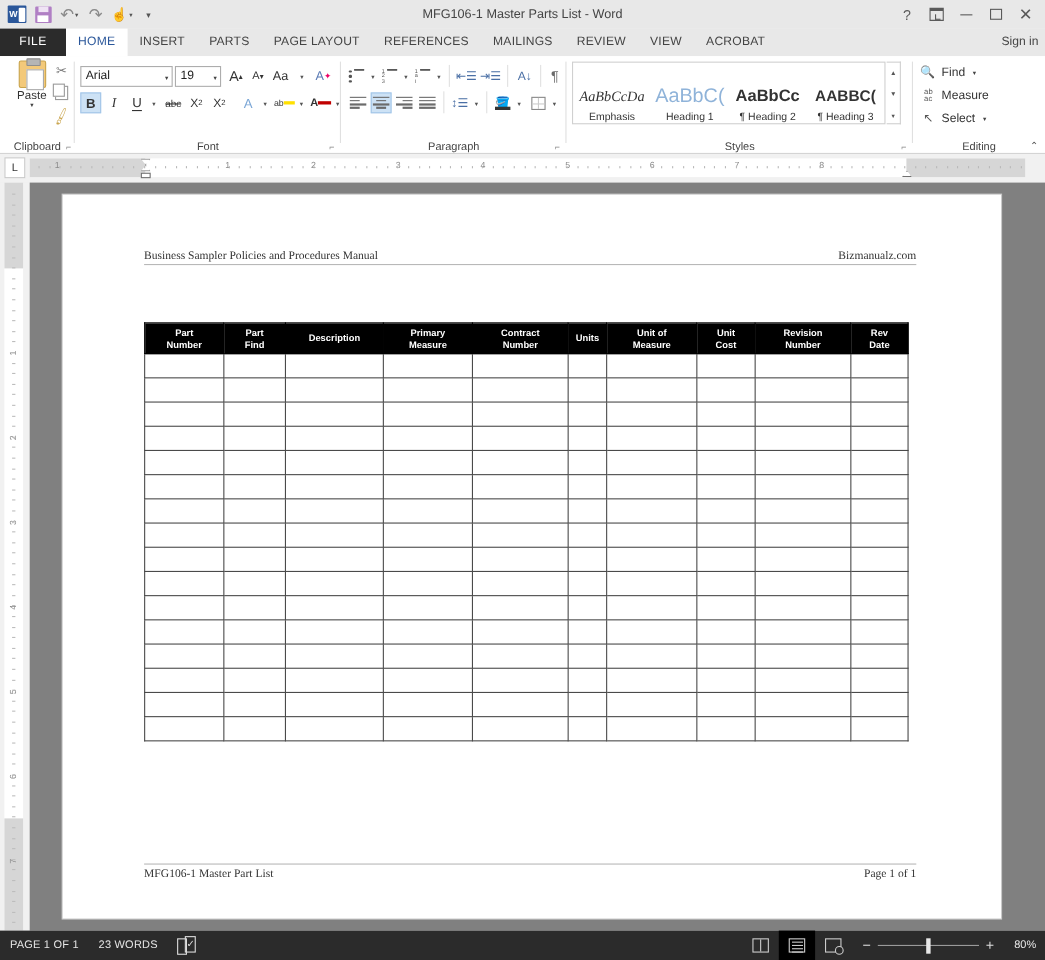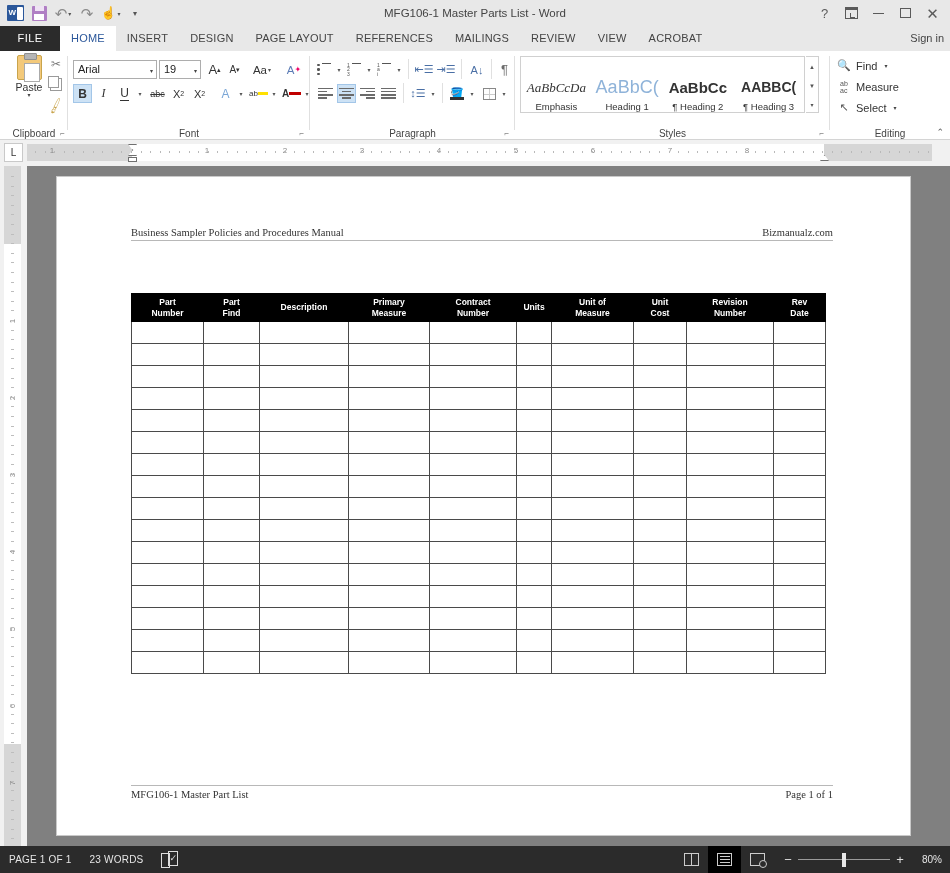--- a/index.html
+++ b/index.html
@@ -107,21 +107,21 @@
       border:1px solid #adadad; background:#fff; font-size:11px; color:#222;
       padding:2px 12px 0 4px; }
   .fontsize-box { position:absolute; left:91px; top:9px; width:42px; height:19px;
       border:1px solid #adadad; background:#fff; font-size:11px; color:#222;
       padding:2px 12px 0 4px; }
   .cbx-caret { position:absolute; right:3px; top:6px; font-size:6px; color:#444; }
   .fbtn { position:absolute; display:flex; align-items:center; justify-content:center;
           font-size:11.5px; color:#333; }
   .grow { left:137px; top:9px; width:19px; height:19px; }
   .shrink { left:157px; top:9px; width:19px; height:19px; }
-  .chgcase { left:180px; top:9px; width:28px; height:19px; }
+  .chgcase { left:180px; top:9px; width:28px; height:19px;justify-content:space-between; }
   .clearfmt { left:215px; top:9px; width:22px; height:19px; }
   .sup-sm { font-size:7px; vertical-align:super; }
   .bbtn { position:absolute; top:33px; height:19px; width:19px;
           display:flex; align-items:center; justify-content:center; font-size:12px; color:#333; }
   .bbtn.sel { background:#cde2f5; border:1px solid #a3c6e8; }
   .f-b{left:5px;} .f-i{left:26px;} .f-u{left:47px;} .f-uc{left:66px;width:11px;}
   .f-s{left:80px;} .f-sub{left:101px;} .f-sup{left:122px;}
   .f-tx{left:148px;} .f-txc{left:167px;width:11px;}
   .f-hl{left:181px;} .f-hlc{left:200px;width:11px;}
   .f-fc{left:214px;} .f-fcc{left:233px;width:11px;}
@@ -312,21 +312,21 @@
           <span class="close-ico">✕</span>
         </div>
     </div>
   </div>
 
   <div class="tabbar">
     <div class="tabs">
       <div class="tab file">FILE</div>
       <div class="tab active">HOME</div>
       <div class="tab">INSERT</div>
-      <div class="tab">DESIGN</div>
+      <div class="tab">PARTS</div>
       <div class="tab">PAGE LAYOUT</div>
       <div class="tab">REFERENCES</div>
       <div class="tab">MAILINGS</div>
       <div class="tab">REVIEW</div>
       <div class="tab">VIEW</div>
       <div class="tab">ACROBAT</div>
     </div>
     <div class="signin">Sign in</div>
   </div>
 

